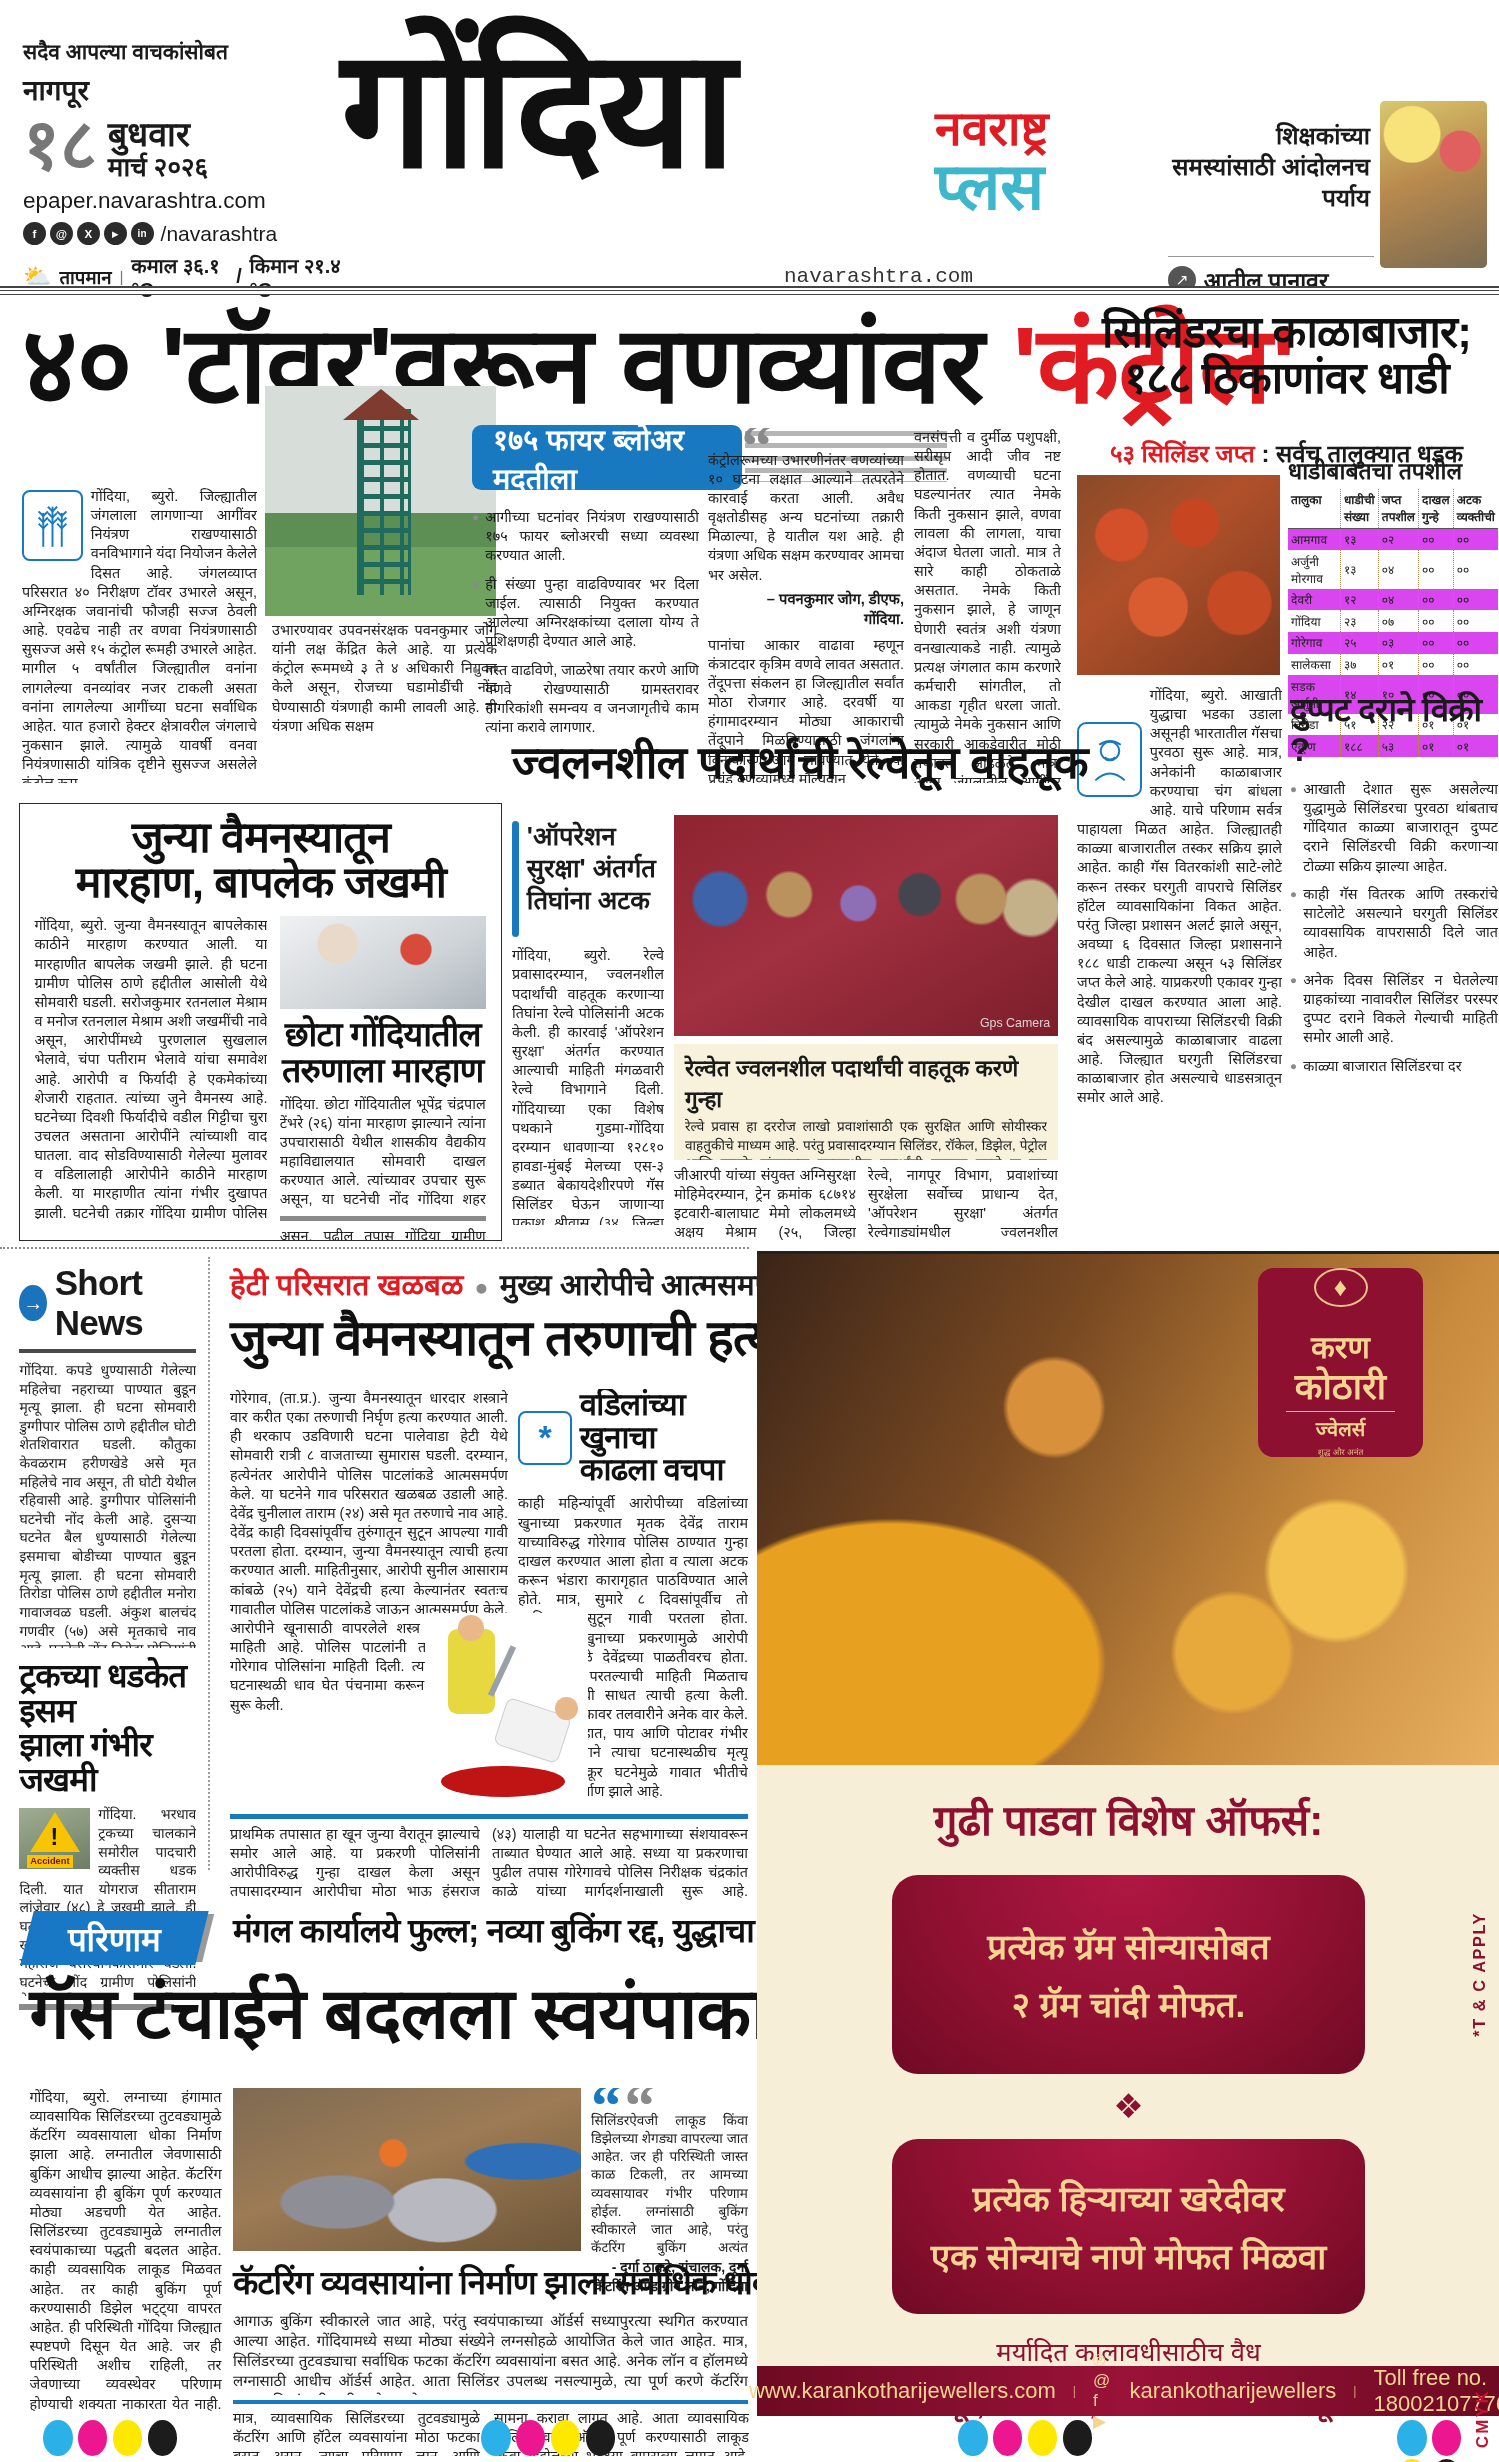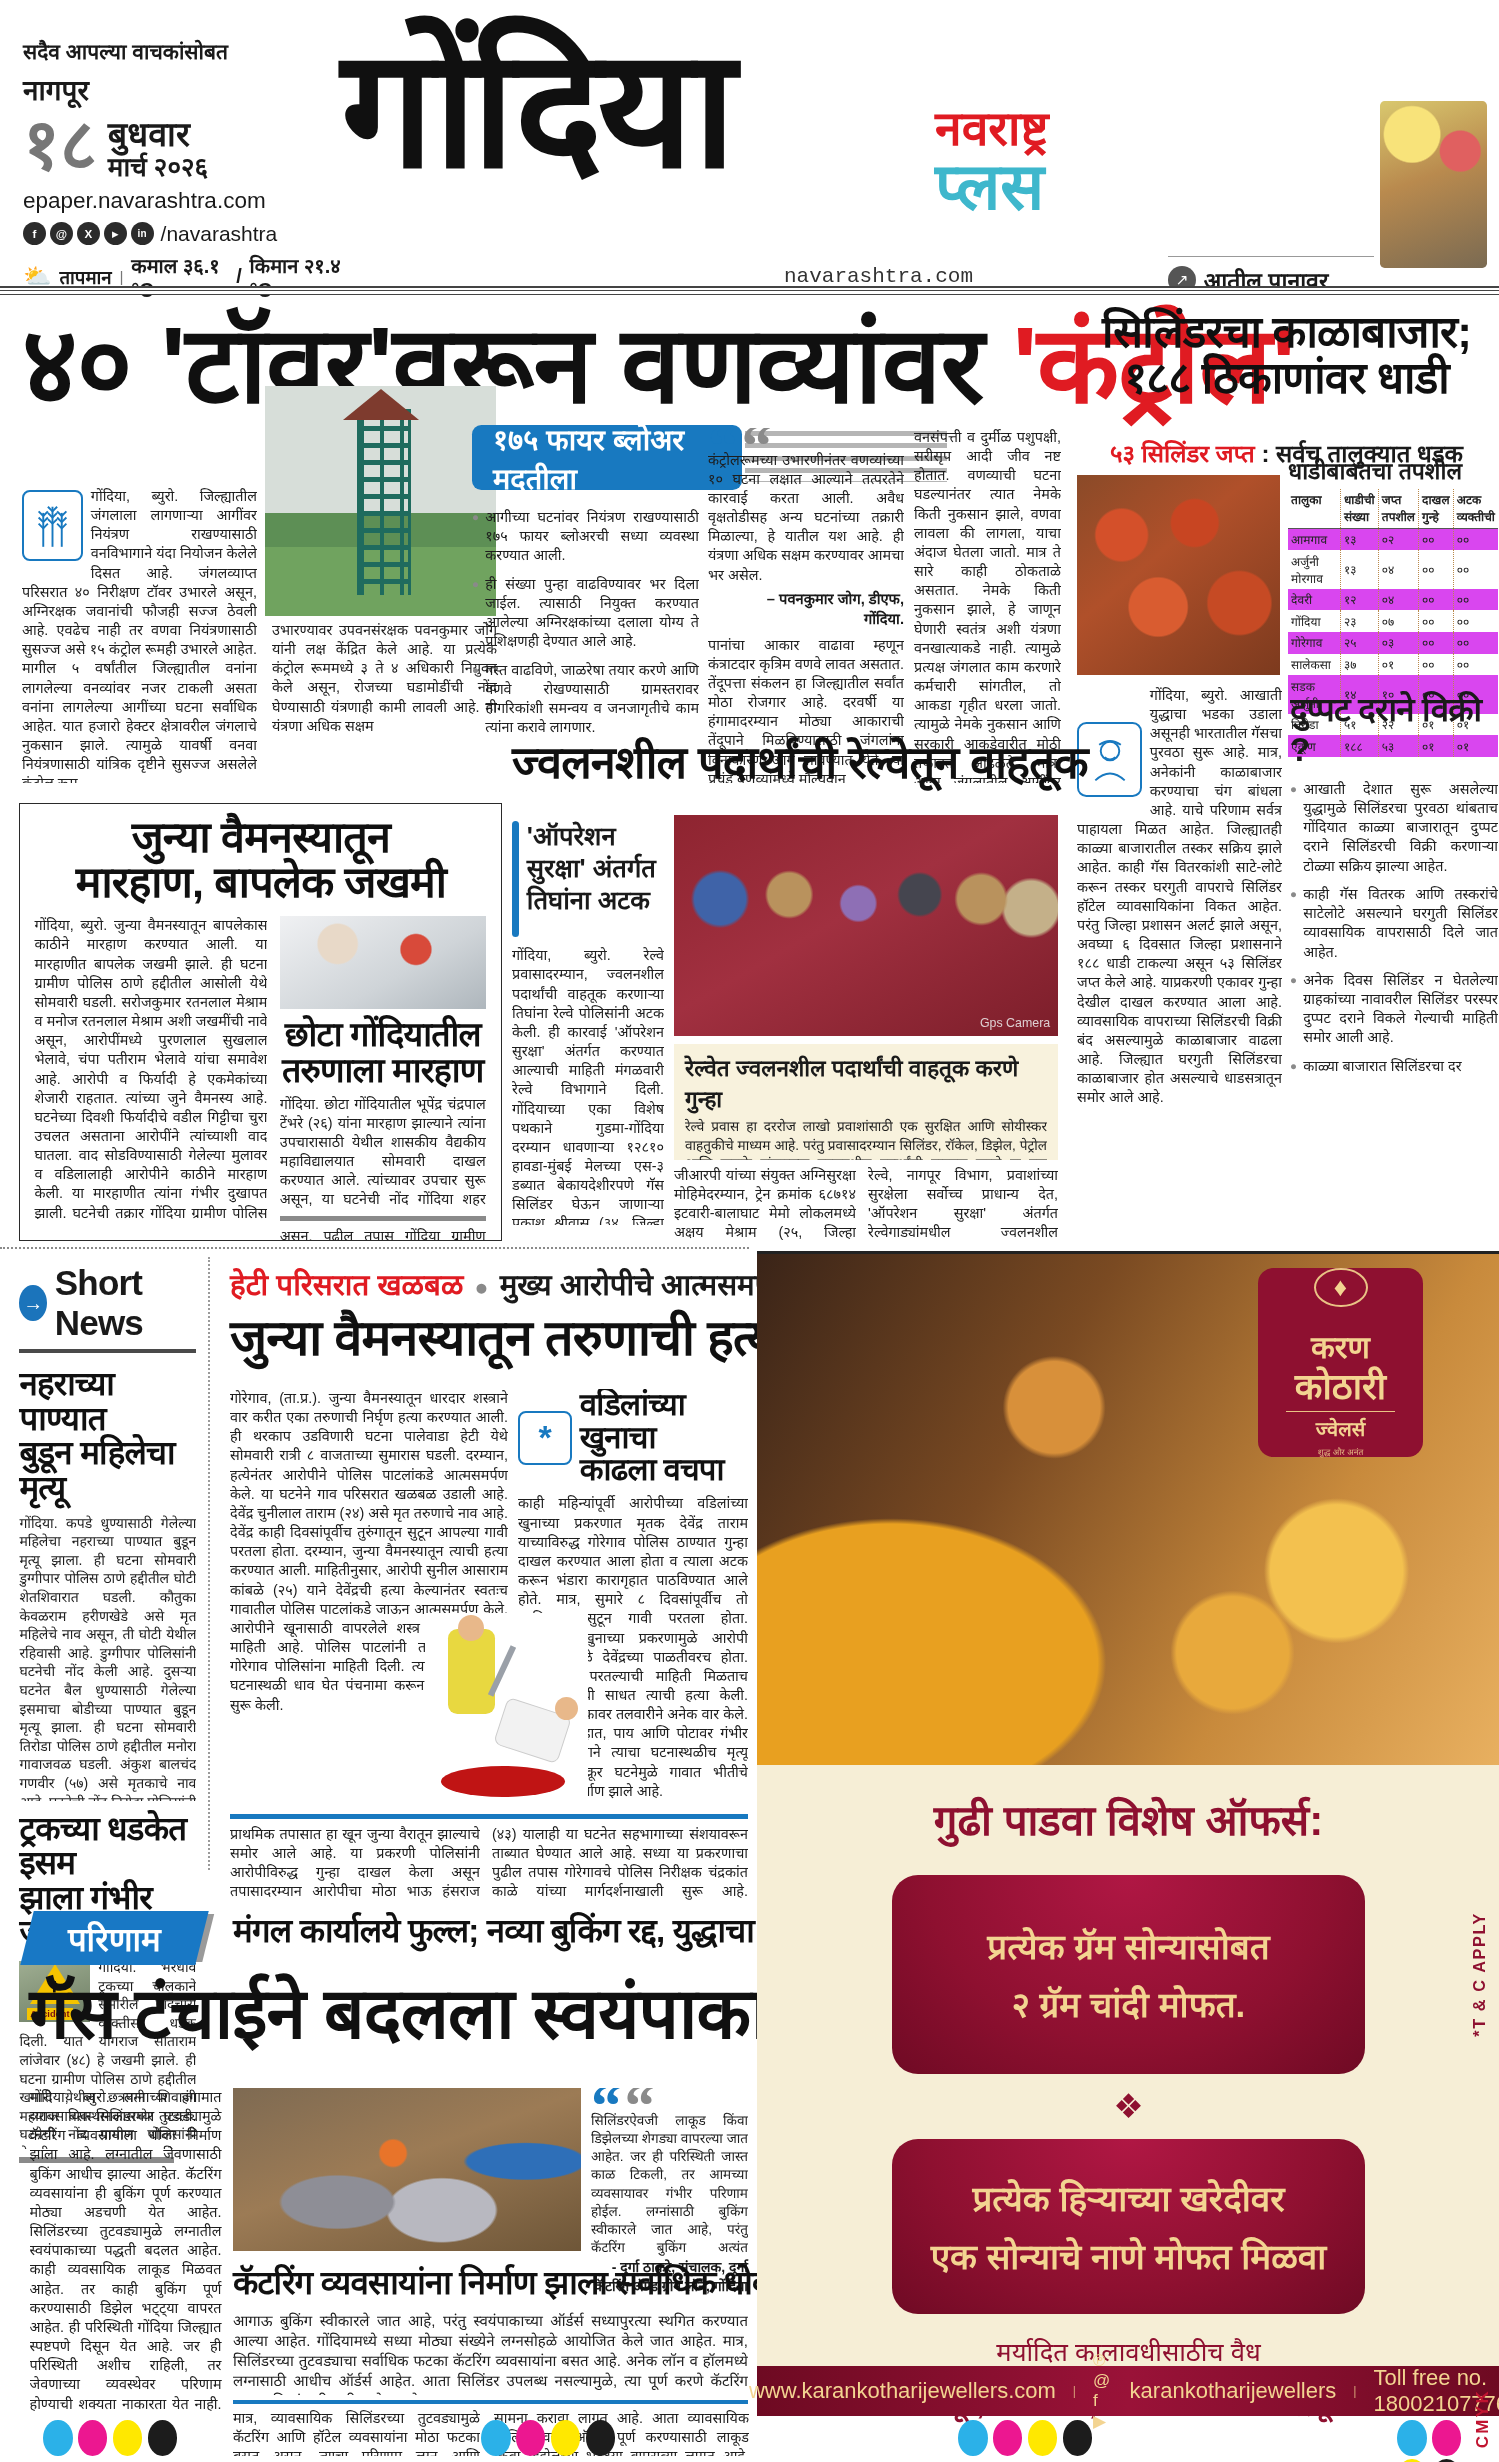--- a/index.html
+++ b/index.html
@@ -70,20 +70,21 @@
     </div>
   </div>
 
   <div class="abs headline" style="left:341px;top:23px;width:590px;font-size:165px;letter-spacing:-4.7px;">गोंदिया</div>
 
   <div class="abs" style="left:935px;top:105px;width:217px;">
     <div class="b red" style="font-size:48px;line-height:1;">नवराष्ट्र</div>
     <div class="b cyan" style="font-size:65px;line-height:1.05;">प्लस</div>
   </div>
 
+  <div class="abs rt b" style="left:1168px;top:120px;width:202px;font-size:24px;line-height:1.3;">शिक्षकांच्या समस्यांसाठी आंदोलनच पर्याय</div>
   <div class="abs photo" style="left:1380px;top:101px;width:107px;height:167px;border-radius:4.7px;background:
       radial-gradient(circle at 30% 20%,#f8e37a 0 18%,transparent 19%),
       radial-gradient(circle at 75% 30%,#e06060 0 14%,transparent 15%),
       linear-gradient(160deg,#d9c86e 0%,#b98a4e 45%,#7a6a52 100%);"></div>
   <div class="abs" style="left:1168px;top:256px;width:206px;border-top:1.6px solid #999;"></div>
   <div class="abs" style="left:1168px;top:264px;display:flex;align-items:center;gap:7.8px;">
     <span style="display:inline-flex;width:28px;height:28px;border-radius:50%;background:#555;color:#fff;align-items:center;justify-content:center;font-size:15.5px;">↗</span>
     <span class="b" style="font-size:23px;">आतील पानावर</span>
   </div>
   <div class="abs" style="left:784px;top:265px;font-size:21px;color:#333;font-family:Liberation Mono, monospace;">navarashtra.com</div>
@@ -330,24 +331,20 @@
 
   <div class="abs dotrule" style="left:0;top:1247px;width:749px;"></div>
   <div class="abs vdot" style="left:208px;top:1257px;height:613px;"></div>
 
   <div class="abs" style="left:19.4px;top:1263px;width:177px;">
     <div style="display:flex;align-items:center;gap:7.8px;">
       <span style="display:inline-flex;width:36px;height:36px;border-radius:50%;background:#1b74bb;color:#fff;align-items:center;justify-content:center;font-size:20px;font-weight:bold;">→</span>
       <span class="b" style="font-size:35px;letter-spacing:-0.8px;"><span>Short</span> <span>News</span></span>
     </div>
     <div style="border-top:4.7px solid #4a4a4a;margin-top:6.2px;"></div>
-    <div class="headline" style="font-size:33px;margin-top:14px;">
-      <div>नहराच्या पाण्यात</div>
-      <div>बुडून महिलेचा मृत्यू</div>
-    </div>
     <div class="body-txt" style="font-size:14px;margin-top:7.8px;height:287px;">गोंदिया. कपडे धुण्यासाठी गेलेल्या महिलेचा नहराच्या पाण्यात बुडून मृत्यू झाला. ही घटना सोमवारी डुग्गीपार पोलिस ठाणे हद्दीतील घोटी शेतशिवारात घडली. कौतुका केवळराम हरीणखेडे असे मृत महिलेचे नाव असून, ती घोटी येथील रहिवासी आहे. डुग्गीपार पोलिसांनी घटनेची नोंद केली आहे. दुसऱ्या घटनेत बैल धुण्यासाठी गेलेल्या इसमाचा बोडीच्या पाण्यात बुडून मृत्यू झाला. ही घटना सोमवारी तिरोडा पोलिस ठाणे हद्दीतील मनोरा गावाजवळ घडली. अंकुश बालचंद गणवीर (५७) असे मृतकाचे नाव आहे. घटनेची नोंद तिरोडा पोलिसांनी घेतली आहे. पुढील तपास तिरोडा पोलिस करीत आहेत.</div>
     <div class="headline" style="font-size:33px;margin-top:11px;">
       <div>ट्रकच्या धडकेत इसम</div>
       <div>झाला गंभीर जखमी</div>
     </div>
     <div class="body-txt" style="font-size:14px;margin-top:7.8px;height:191px;">
       <span style="float:left;width:71px;height:61px;margin:3.1px 7.8px 3.1px 0;background:linear-gradient(160deg,#9fae92 0%,#6d7d64 100%);position:relative;display:block;">
         <span style="position:absolute;left:11px;top:3.1px;width:0;height:0;border-left:25px solid transparent;border-right:25px solid transparent;border-bottom:40px solid #f6c400;"></span>
         <span style="position:absolute;left:31px;top:14px;font-weight:bold;font-size:23px;color:#111;">!</span>
         <span style="position:absolute;left:7.8px;bottom:1.6px;background:#f6c400;color:#7a1010;font-size:9.3px;font-weight:bold;padding:0 3.1px;">Accident</span>

